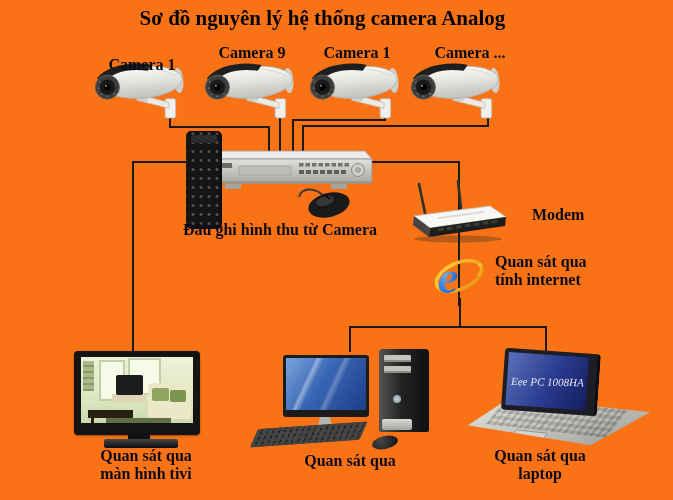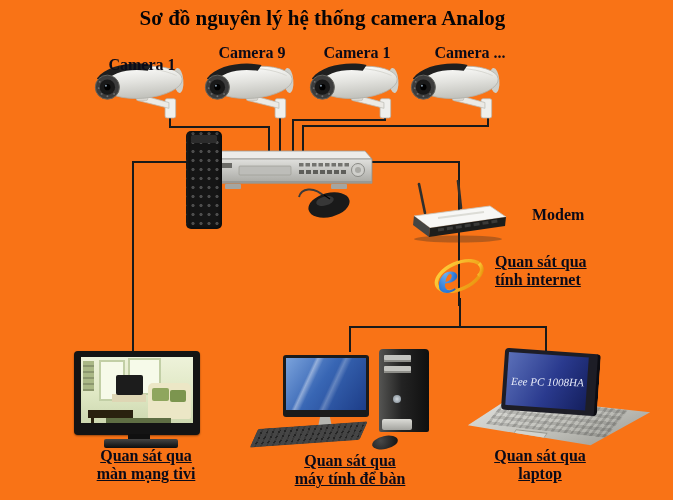--- a/index.html
+++ b/index.html
@@ -4,21 +4,21 @@
 <style>
   html,body{margin:0;padding:0;background:#fff;}
   #canvas{position:relative;width:673px;height:500px;background:#f97316;overflow:hidden;
           font-family:"Liberation Serif","DejaVu Serif",serif;color:#0a0a18;}
   .abs{position:absolute;}
   .wire{position:absolute;background:#1a1a1a;z-index:1;}
   .lbl{position:absolute;font-weight:bold;text-align:center;z-index:4;color:#0a0a18;}
   #title{left:0;top:6;width:645px;top:6px;font-size:21px;color:#050508;}
   .cam-label{font-size:16px;width:100px;}
   .dev{position:absolute;z-index:2;}
-  .two-line{line-height:1.15;font-size:16px;text-decoration:underline;}
+  .two-line{line-height:1.15;font-size:16px;}
 
   
   #remote{left:186px;top:131px;width:36px;height:98px;z-index:3;border-radius:5px;
     background-color:#151515;
     background-image:radial-gradient(circle,#4d4d4d 1.3px,rgba(0,0,0,0) 1.9px);
     background-size:8px 9px;background-position:3px 16px;
     box-shadow:inset 0 0 4px #000, inset 2px 0 2px rgba(255,255,255,0.08);}
   #remote::before{content:"";position:absolute;left:5px;top:4px;width:26px;height:8px;
     background:#2c2c2c;border-radius:2px;}
 
@@ -213,20 +213,21 @@
 
   <div id="remote" class="abs"></div>
 
   <svg class="dev" style="left:295px;top:183px;z-index:3" width="58" height="36" viewBox="0 0 58 36">
     <path d="M30,14 C18,2 6,6 4,14" stroke="#3a3a3a" stroke-width="2" fill="none"></path>
     <ellipse cx="34" cy="22" rx="21" ry="12" fill="#1a1a1a" transform="rotate(-14 34 22)"></ellipse>
     <ellipse cx="30" cy="18" rx="9" ry="4.5" fill="rgba(255,255,255,0.13)" transform="rotate(-14 30 18)"></ellipse>
     <line x1="29" y1="12" x2="35" y2="16" stroke="#000" stroke-width="1.2"></line>
   </svg>
 
+  <div class="lbl" style="left:170px;top:221px;width:220px;font-size:16px">Đầu ghi hình thu từ Camera</div>
 
   <svg class="dev" style="left:406px;top:180px;z-index:2" width="104" height="64" viewBox="0 0 104 64">
     <path d="M19,33 L13,4" stroke="#2f2f2d" stroke-width="2.6" stroke-linecap="round"></path>
     <path d="M55,28 L52,1" stroke="#2f2f2d" stroke-width="2.6" stroke-linecap="round"></path>
     <ellipse cx="52" cy="59" rx="44" ry="3.5" fill="rgba(40,40,40,0.32)"></ellipse>
     <polygon points="8,36 84,26 100,37 24,48" fill="#f7f7f5" stroke="#c6c6c0" stroke-width="0.8"></polygon>
     <polygon points="8,36 24,48 23,57 7,45" fill="#454543"></polygon>
     <polygon points="24,48 100,37 99,46 23,57" fill="#1d1d1b"></polygon>
     <line x1="32" y1="50" x2="92" y2="41" stroke="#3a3a38" stroke-width="3" stroke-dasharray="6 3"></line>
     <line x1="32" y1="38" x2="78" y2="32" stroke="#dcdcd6" stroke-width="2"></line>
@@ -252,39 +253,38 @@
       <div id="tv-cabinet"></div>
       <div id="tv-innertv"></div>
       <div id="tv-table"></div>
       <div id="tv-rug"></div>
     </div>
   </div>
   <div id="tv-neck" class="abs"></div>
   <div id="tv-base" class="abs"></div>
   <div class="lbl two-line" style="left:76px;top:447px;width:140px">
     <span>Quan sát qua</span><br>
-    <span>màn mạng tivi</span>
+    <span>màn hình tivi</span>
   </div>
 
   <div id="tower" class="abs">
     <div class="drive" style="top:6px"></div>
     <div class="drive" style="top:17px"></div>
     <div id="tower-logo"></div>
     <div id="tower-foot"></div>
   </div>
   <div id="monitor" class="abs">
     <div id="monitor-screen"></div>
   </div>
   <div id="monitor-neck" class="abs"></div>
   <div id="monitor-base" class="abs"></div>
   <div id="keyboard" class="abs"></div>
   <div id="pc-mouse" class="abs"></div>
   <div class="lbl two-line" style="left:270px;top:452px;width:160px">
     <span>Quan sát qua</span><br>
-    <span>máy tính để bàn</span>
   </div>
 
   <div id="laptop-base" class="abs">
     <div id="laptop-keys"></div>
     <div id="laptop-touchpad"></div>
   </div>
   <div id="laptop-screen" class="abs">
     <div id="laptop-display">
       <span>Eee PC 1008HA</span>
     </div>

